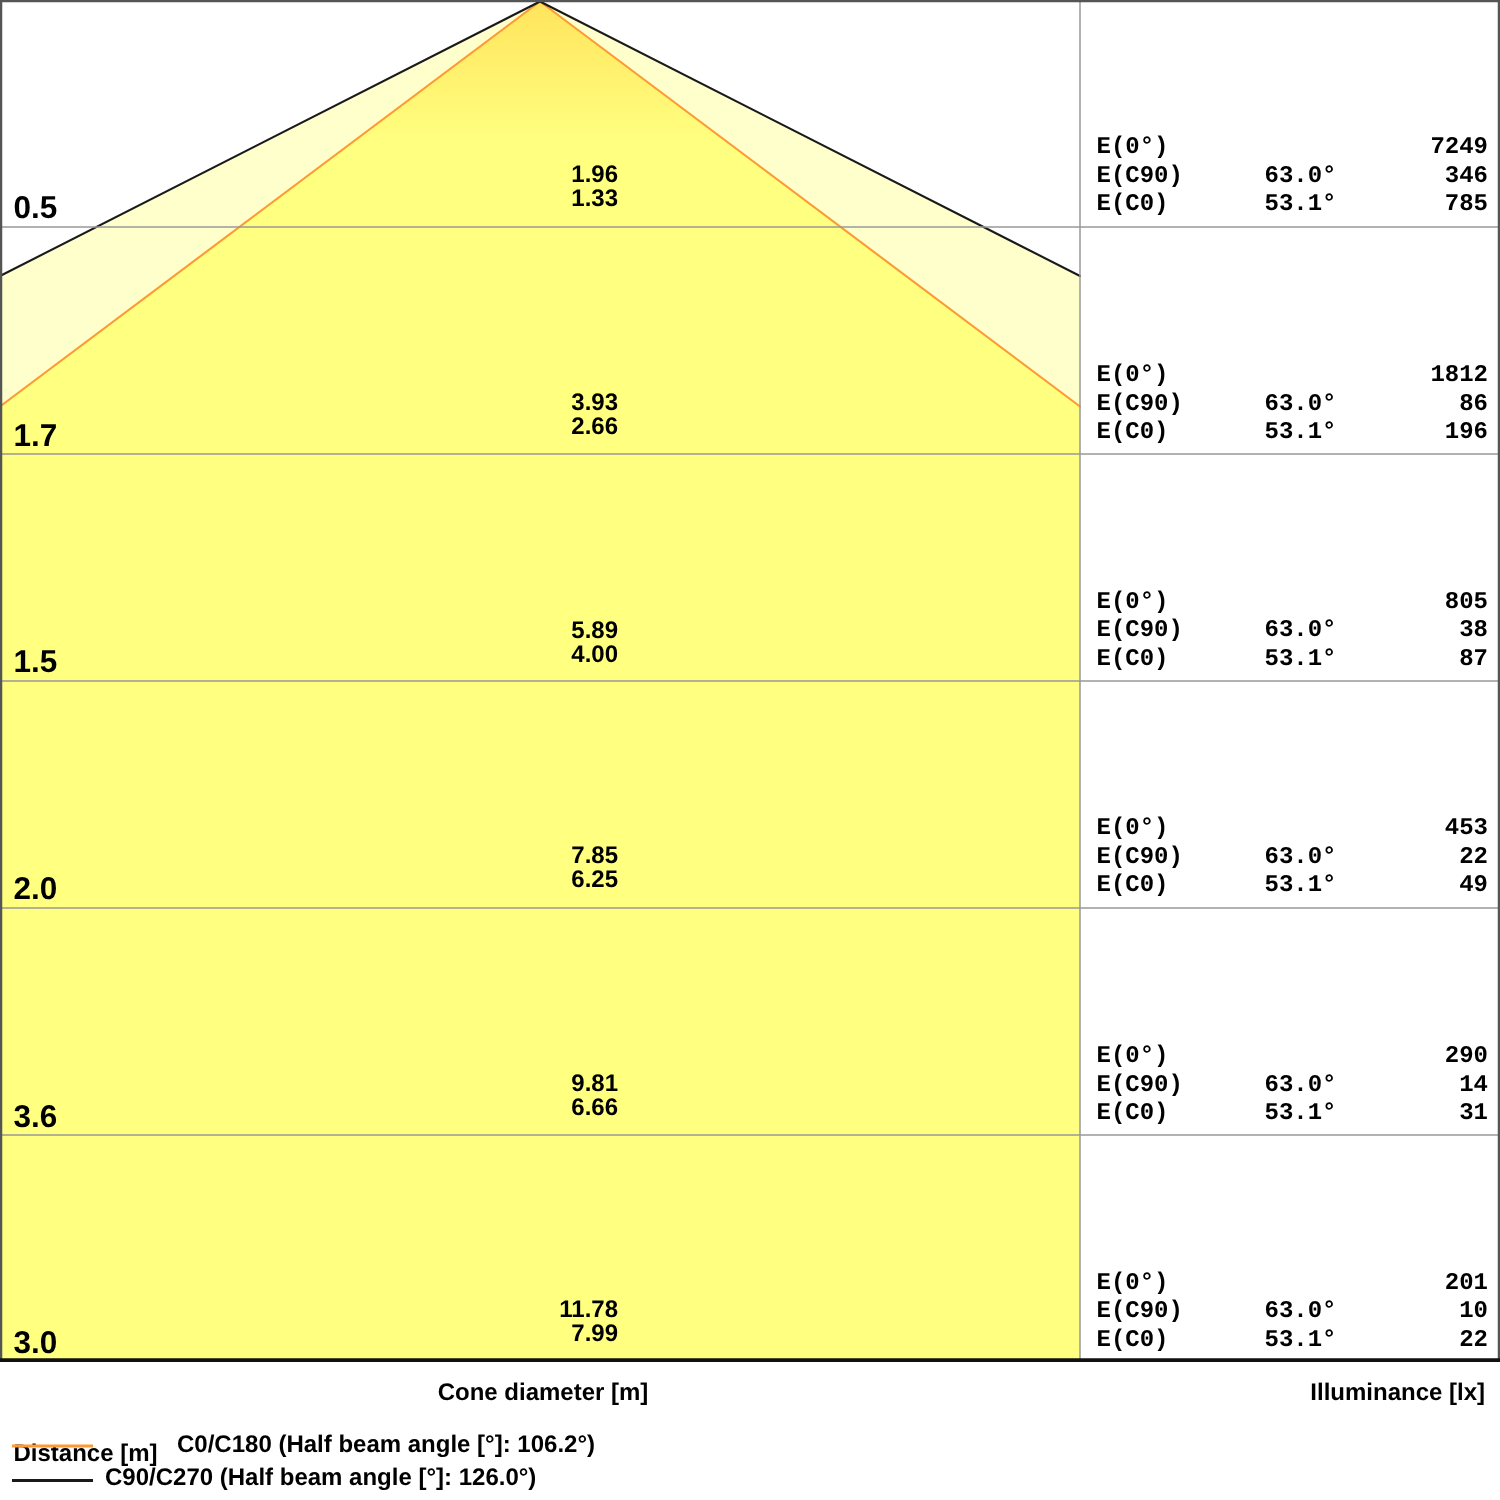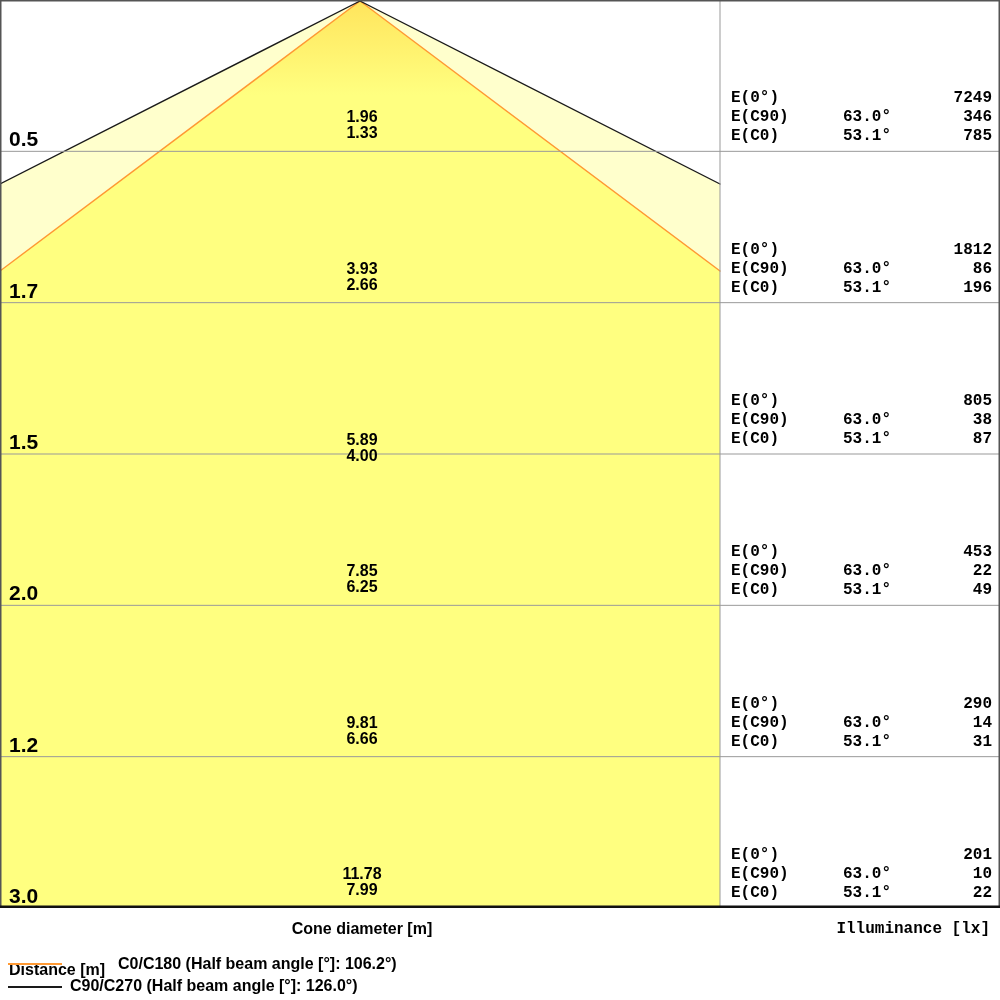--- a/index.html
+++ b/index.html
@@ -17,31 +17,31 @@
   
   .fill-outer { fill:#FFFFCC; }
   .edge-black  { stroke:#1a1a1a; stroke-width:1.4; fill:none; stroke-linecap:round; }
   .edge-orange { stroke:#FF9933; stroke-width:1.4; fill:none; stroke-linecap:round; }
   .grid   { stroke:#999999; stroke-width:1; }
   .border { fill:none; stroke:#555555; stroke-width:1.5; }
   .baseline { stroke:#111111; stroke-width:2.5; }
 
   
   .dist { position:absolute; left:9px; font-size:21px; line-height:18px; }
-  .conevals { position:absolute; left:312px; width:100px; text-align:center; font-size:16px; line-height:16px; }
+  .conevals { position:absolute; left:312px; width:100px; text-align:right; font-size:16px; line-height:16px; }
   .etable { position:absolute; left:731px; width:261px; font-size:16px; }
   .erow { position:relative; height:19px;font-family:Liberation Mono, monospace; }
   .el { position:absolute; left:0; top:0; }
   .ea { position:absolute; left:112px; top:0; }
   .ev { position:absolute; right:0; top:0; }
 
   .flabel { position:absolute; top:921px; font-size:16px; line-height:16px; }
   #f-dist { left:9px;margin-top:41px; }
   #f-cone { left:262px; width:200px; text-align:center; }
-  #f-illum { right:10px; text-align:center;font-family:Liberation Mono, monospace; }
+  #f-illum { right:10px; text-align:center; }
 
   .legend-line { position:absolute; left:8px; width:54px; height:2px; }
   #lg1 { top:963px; background:#FF9933; }
   #lg2 { top:986px; background:#1a1a1a; }
   .legend-text { position:absolute; left:70px; font-size:16px; line-height:16px; }
   #lt1 { top:956px;margin-left:48px; }
   #lt2 { top:978px; }
 </style>
 </head>
 <body>
@@ -115,21 +115,21 @@
         <span class="ev">86</span>
       </div>
     <div class="erow">
         <span class="el">E(C0)</span>
         <span class="ea">53.1°</span>
         <span class="ev">196</span>
       </div>
   </div>
 
   <div class="dist" style="top:433px">1.5</div>
-  <div class="conevals" style="top:432px">
+  <div class="conevals" style="top:413px">
     <div>5.89</div>
     <div>4.00</div>
   </div>
   <div class="etable" style="top:392px">
     <div class="erow">
         <span class="el">E(0°)</span>
         <span class="ev">805</span>
       </div>
     <div class="erow">
         <span class="el">E(C90)</span>
@@ -158,21 +158,21 @@
         <span class="ea">63.0°</span>
         <span class="ev">22</span>
       </div>
     <div class="erow">
         <span class="el">E(C0)</span>
         <span class="ea">53.1°</span>
         <span class="ev">49</span>
       </div>
   </div>
 
-  <div class="dist" style="top:736px">1.2</div>
+  <div class="dist" style="top:736px">3.6</div>
   <div class="conevals" style="top:715px">
     <div>9.81</div>
     <div>6.66</div>
   </div>
   <div class="etable" style="top:695px">
     <div class="erow">
         <span class="el">E(0°)</span>
         <span class="ev">290</span>
       </div>
     <div class="erow">

